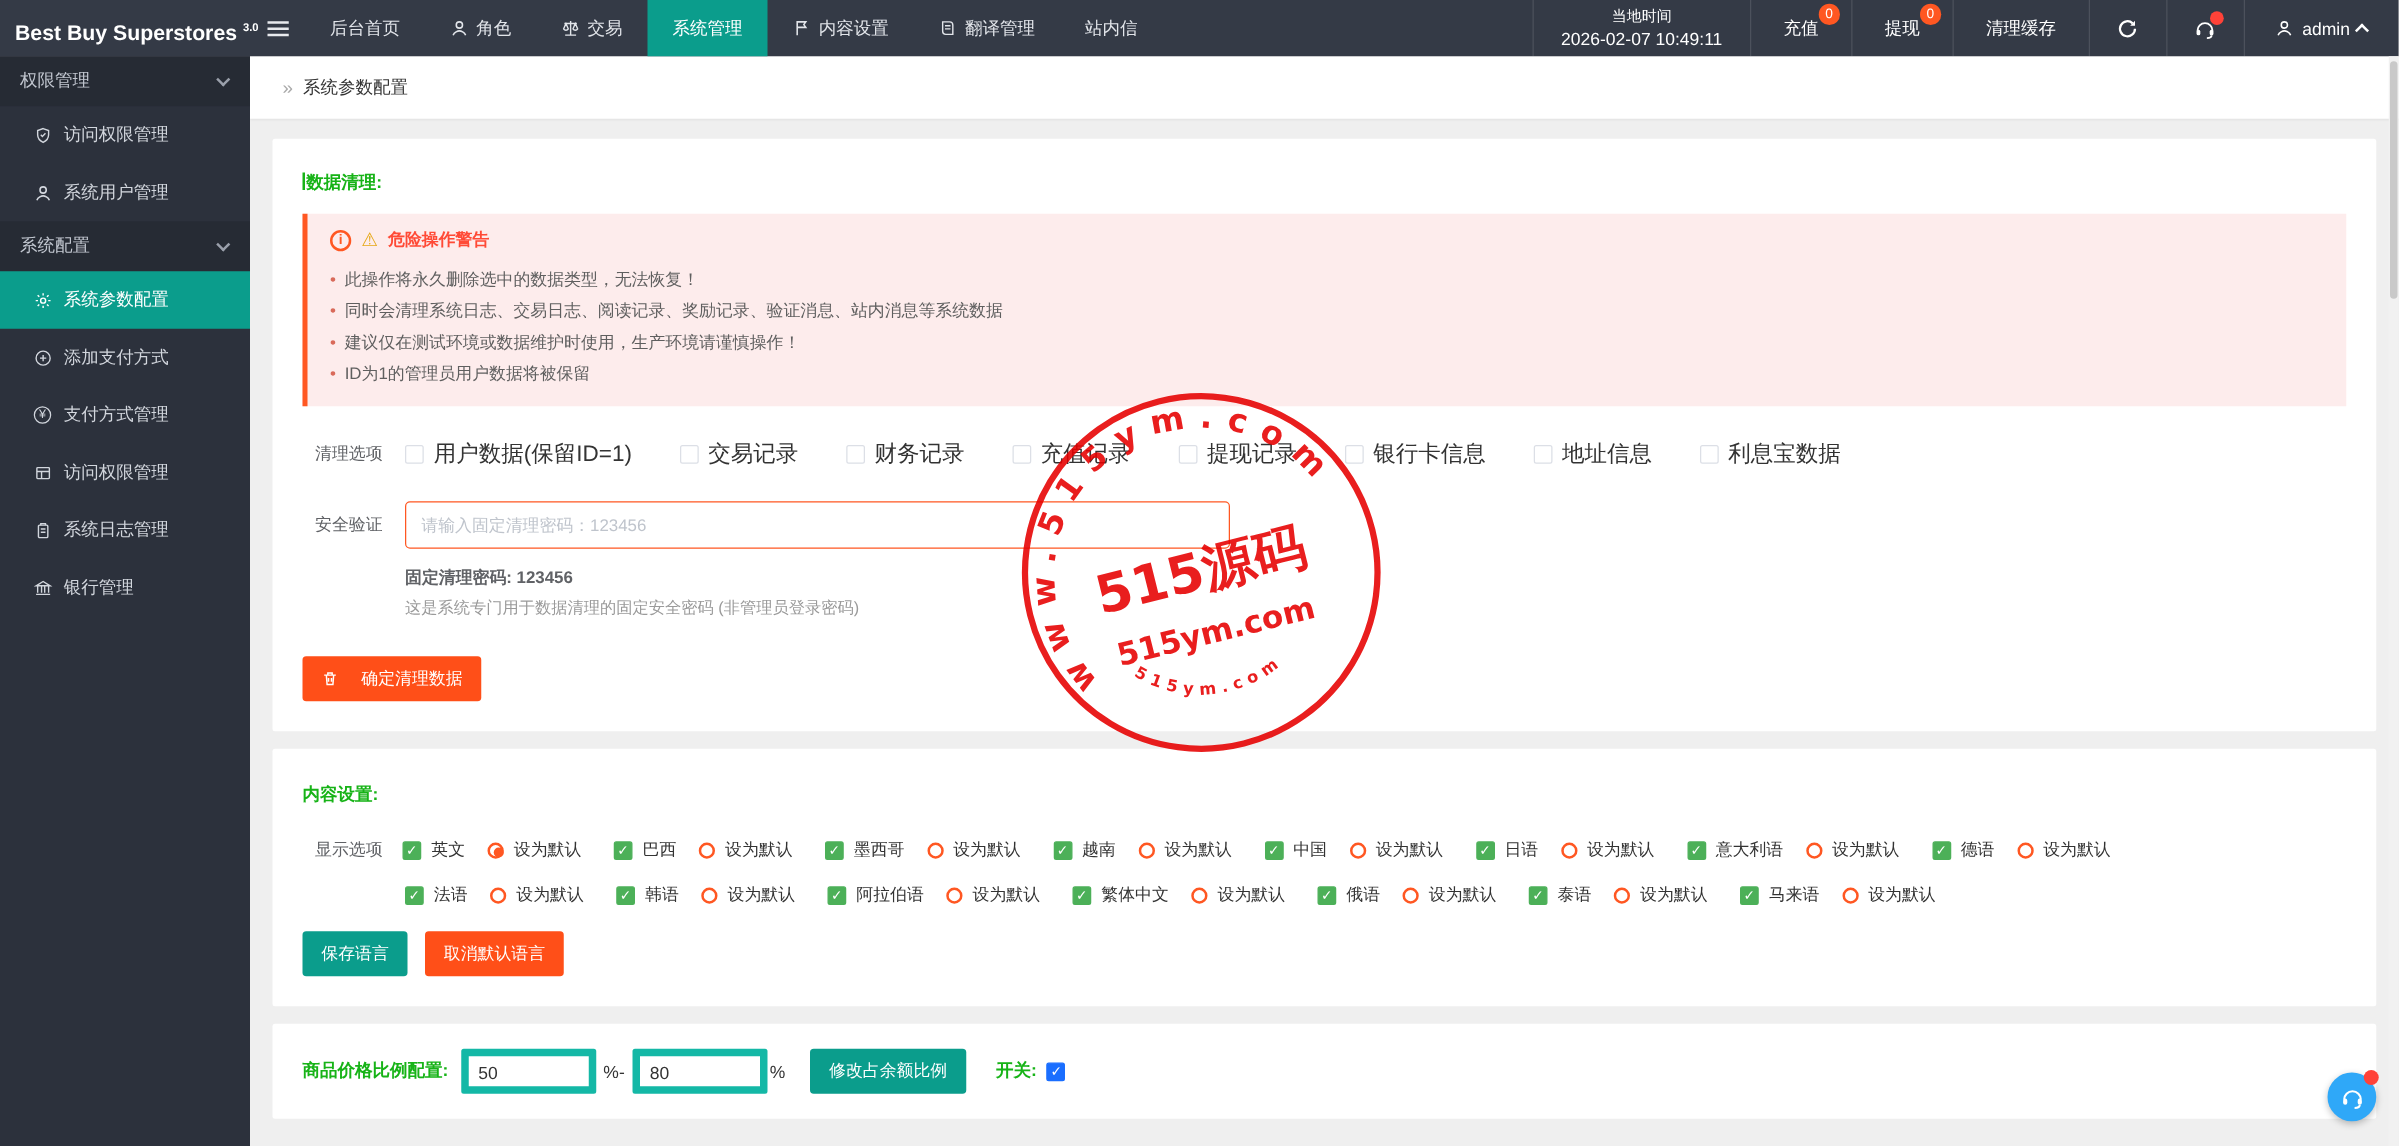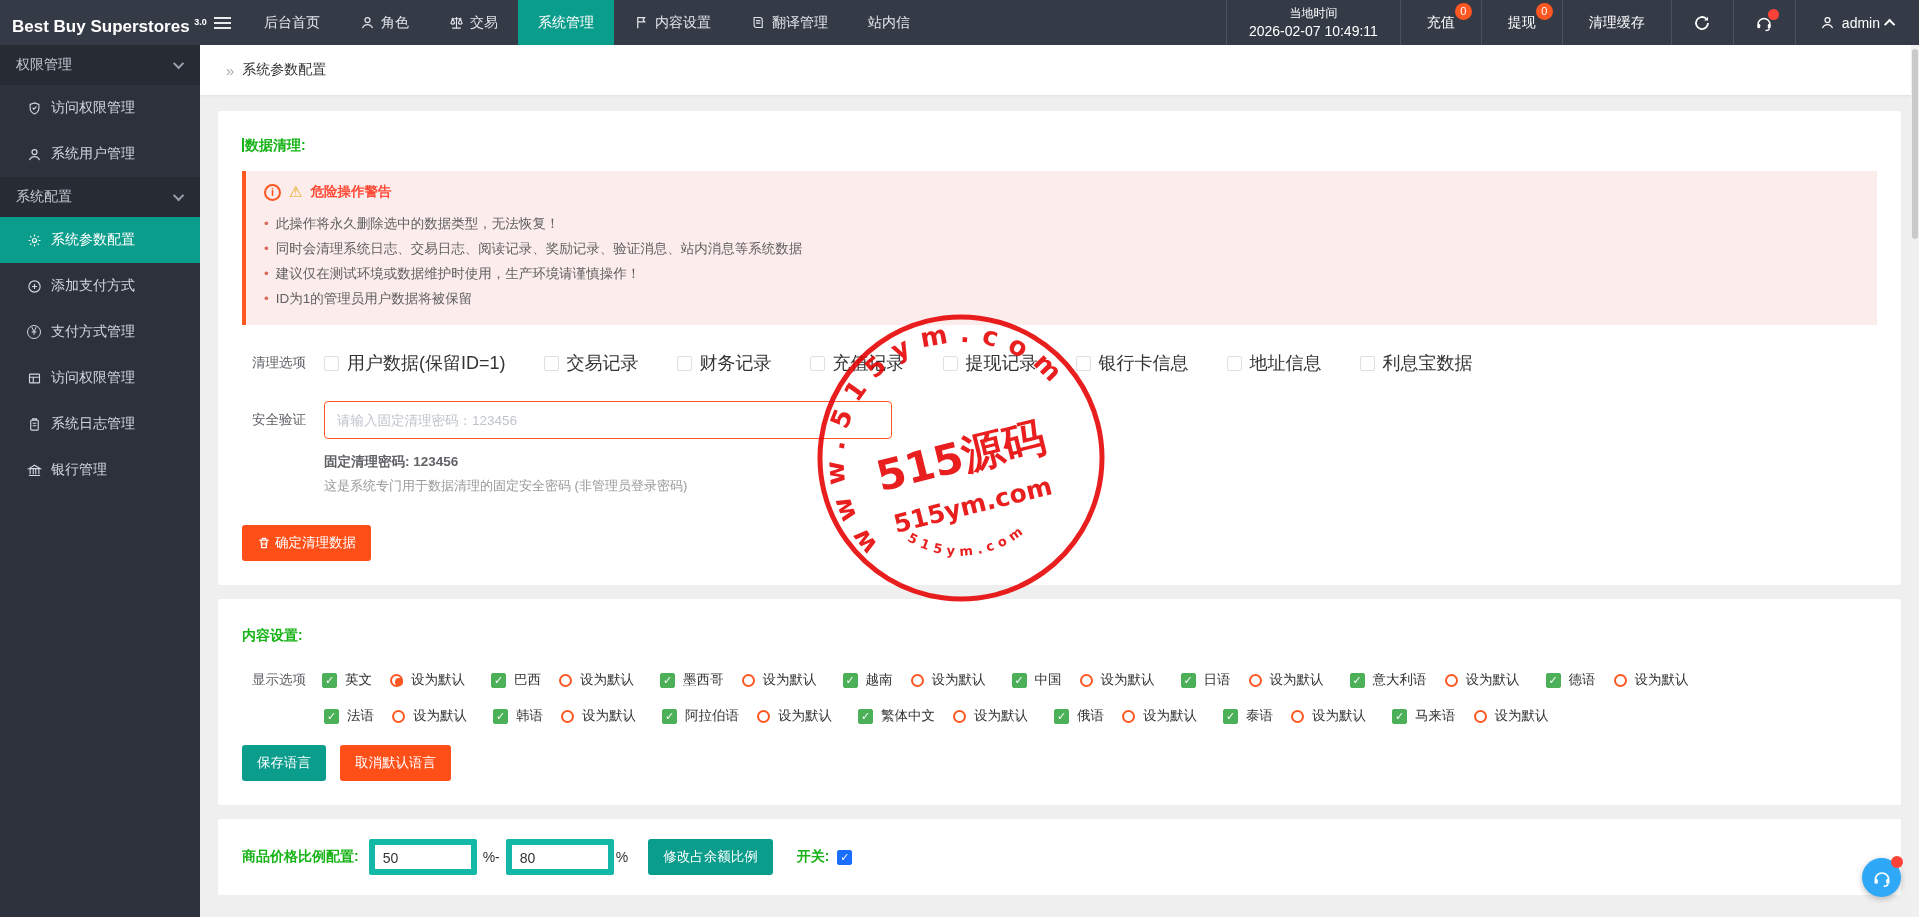--- a/index.html
+++ b/index.html
@@ -58,28 +58,28 @@
   .warn-list li .dot { color:#d96a5a; margin-right:7px; }
 
   .form-row { display:flex; align-items:center; margin-top:26px; }
   .form-label { width:64px; text-align:right; color:#606266; font-size:13.5px; margin-right:18px; flex:none; }
   .opt-group { display:flex; align-items:center; gap:38px; flex-wrap:nowrap; }
   .opt { display:flex; align-items:center; gap:8px; cursor:pointer; font-size:18px; color:#333; white-space:nowrap; }
   .cb { width:15px; height:15px; border:1px solid #dcdfe6; border-radius:2px; background:#fff; display:inline-flex; align-items:center; justify-content:center; font-size:11px; color:transparent; flex:none; }
   .cb.green { background:#4cb058; border-color:#4cb058; color:#fff; font-weight:bold; }
   .cb.blue { background:#1a6eff; border-color:#1a6eff; color:#fff; font-weight:bold; }
 
-  .sec-input { width:568px; height:38px; border:1.5px solid #ff5722; border-radius:4px; padding:0 12px; font-size:13.5px; color:#333; outline:none; font-family:inherit; }
+  .sec-input { width:660px; height:38px; border:1.5px solid #ff5722; border-radius:4px; padding:0 12px; font-size:13.5px; color:#333; outline:none; font-family:inherit; }
   .sec-input::placeholder { color:#bfc4cc; }
 
   .hint-block { margin-left:82px; margin-top:14px; }
   .hint-bold { color:#606266; font-weight:bold; font-size:13.5px; }
   .hint-text { color:#9a9a9a; font-size:13px; margin-top:6px; }
 
-  .btn { display:inline-flex; align-items:center; gap:4px; border:none; color:#fff; border-radius:3px; font-size:13.5px; padding:9px 15px; cursor:pointer; font-family:inherit; }
+  .btn { display:inline-flex; align-items:center; gap:18px; border:none; color:#fff; border-radius:3px; font-size:13.5px; padding:9px 15px; cursor:pointer; font-family:inherit; }
   .btn-orange { background:#ff4f18; }
   .btn-teal { background:#0b9d8c; }
   .btn svg { width:14px; height:14px; }
   .submit-row { margin-top:30px; }
 
   
   .lang-row { display:flex; align-items:center; margin-top:26px; }
   .lang-row.second { margin-top:18px; padding-left:82px; }
   .lang-items { display:flex; align-items:center; gap:26px; }
   .lang-pair { display:flex; align-items:center; white-space:nowrap; cursor:default; }

